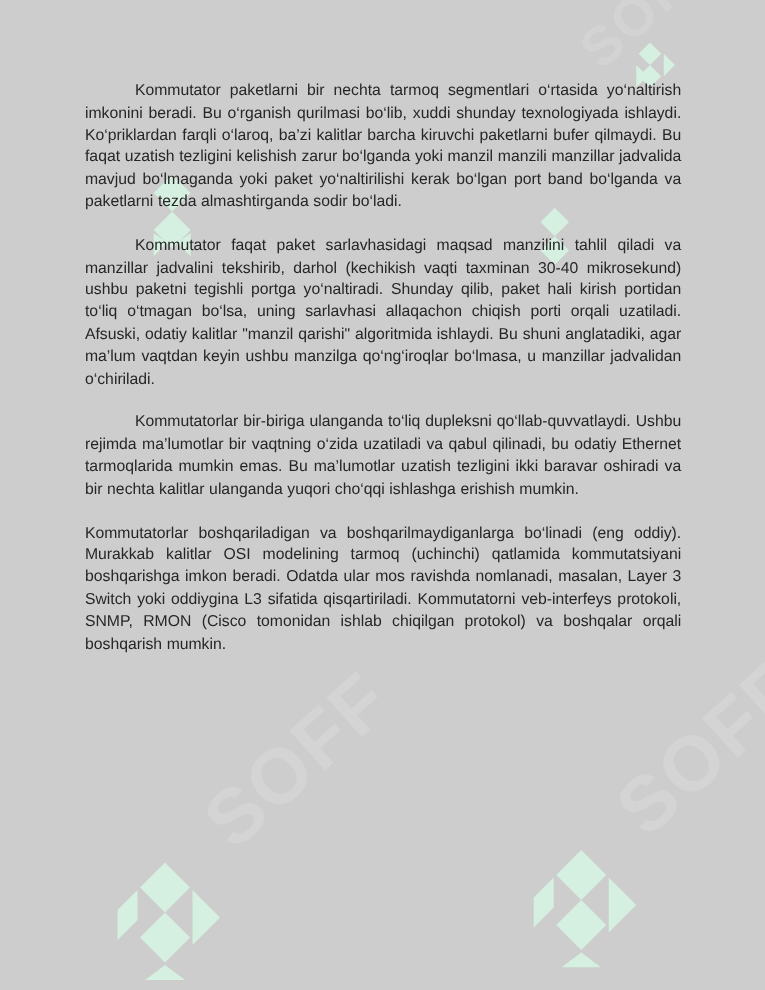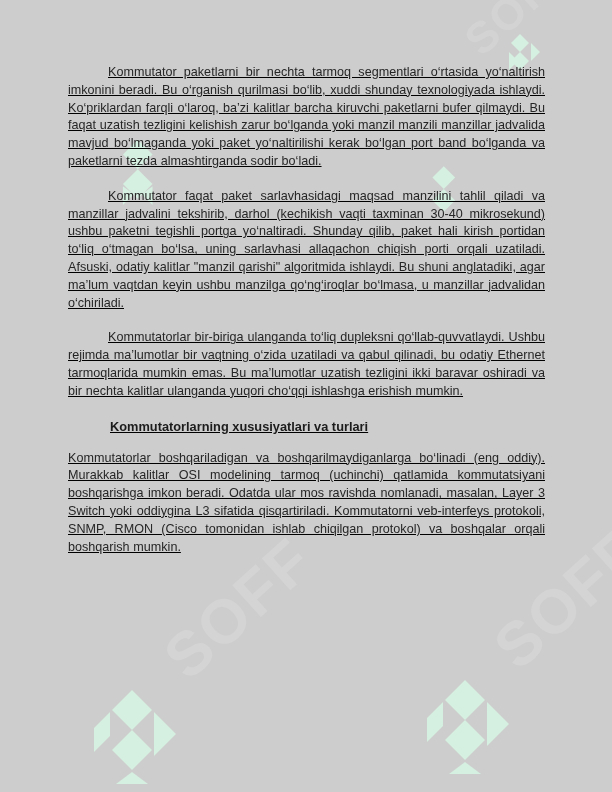--- a/index.html
+++ b/index.html
@@ -44,21 +44,20 @@
   }
   .wm-logo svg { display: block; }
 
   
   #content {
     position: absolute;
     left: 68px;
     top: 0;
     width: 477px;
     z-index: 2;
-    text-decoration: underline;
   }
 
   p.para {
     margin: 0 0 17px 0;
     font-size: 12.6px;
     line-height: 17.8px;
     color: #262626;
     text-align: justify;
     text-indent: 40px;
     word-spacing: 0.2px;
@@ -134,18 +133,17 @@
 
   <div id="content">
     <div class="spacer-top"></div>
 
     <p class="para">Kommutator paketlarni bir nechta tarmoq segmentlari o‘rtasida yo‘naltirish imkonini beradi. Bu o‘rganish qurilmasi bo‘lib, xuddi shunday texnologiyada ishlaydi. Ko‘priklardan farqli o‘laroq, ba’zi kalitlar barcha kiruvchi paketlarni bufer qilmaydi. Bu faqat uzatish tezligini kelishish zarur bo‘lganda yoki manzil manzili manzillar jadvalida mavjud bo‘lmaganda yoki paket yo‘naltirilishi kerak bo‘lgan port band bo‘lganda va paketlarni tezda almashtirganda sodir bo‘ladi.</p>
 
     <p class="para">Kommutator faqat paket sarlavhasidagi maqsad manzilini tahlil qiladi va manzillar jadvalini tekshirib, darhol (kechikish vaqti taxminan 30-40 mikrosekund) ushbu paketni tegishli portga yo‘naltiradi. Shunday qilib, paket hali kirish portidan to‘liq o‘tmagan bo‘lsa, uning sarlavhasi allaqachon chiqish porti orqali uzatiladi. Afsuski, odatiy kalitlar "manzil qarishi" algoritmida ishlaydi. Bu shuni anglatadiki, agar ma’lum vaqtdan keyin ushbu manzilga qo‘ng‘iroqlar bo‘lmasa, u manzillar jadvalidan o‘chiriladi.</p>
 
     <p class="para">Kommutatorlar bir-biriga ulanganda to‘liq dupleksni qo‘llab-quvvatlaydi. Ushbu rejimda ma’lumotlar bir vaqtning o‘zida uzatiladi va qabul qilinadi, bu odatiy Ethernet tarmoqlarida mumkin emas. Bu ma’lumotlar uzatish tezligini ikki baravar oshiradi va bir nechta kalitlar ulanganda yuqori cho‘qqi ishlashga erishish mumkin.</p>
 
-    <h2 class="heading">Kommutatorlarning xususiyatlari va turlari</h2>
 
     <p class="para no-indent">Kommutatorlar boshqariladigan va boshqarilmaydiganlarga bo‘linadi (eng oddiy). Murakkab kalitlar OSI modelining tarmoq (uchinchi) qatlamida kommutatsiyani boshqarishga imkon beradi. Odatda ular mos ravishda nomlanadi, masalan, Layer 3 Switch yoki oddiygina L3 sifatida qisqartiriladi. Kommutatorni veb-interfeys protokoli, SNMP, RMON (Cisco tomonidan ishlab chiqilgan protokol) va boshqalar orqali boshqarish mumkin.</p>
   </div>
 
 </div>
 
 </body></html>

